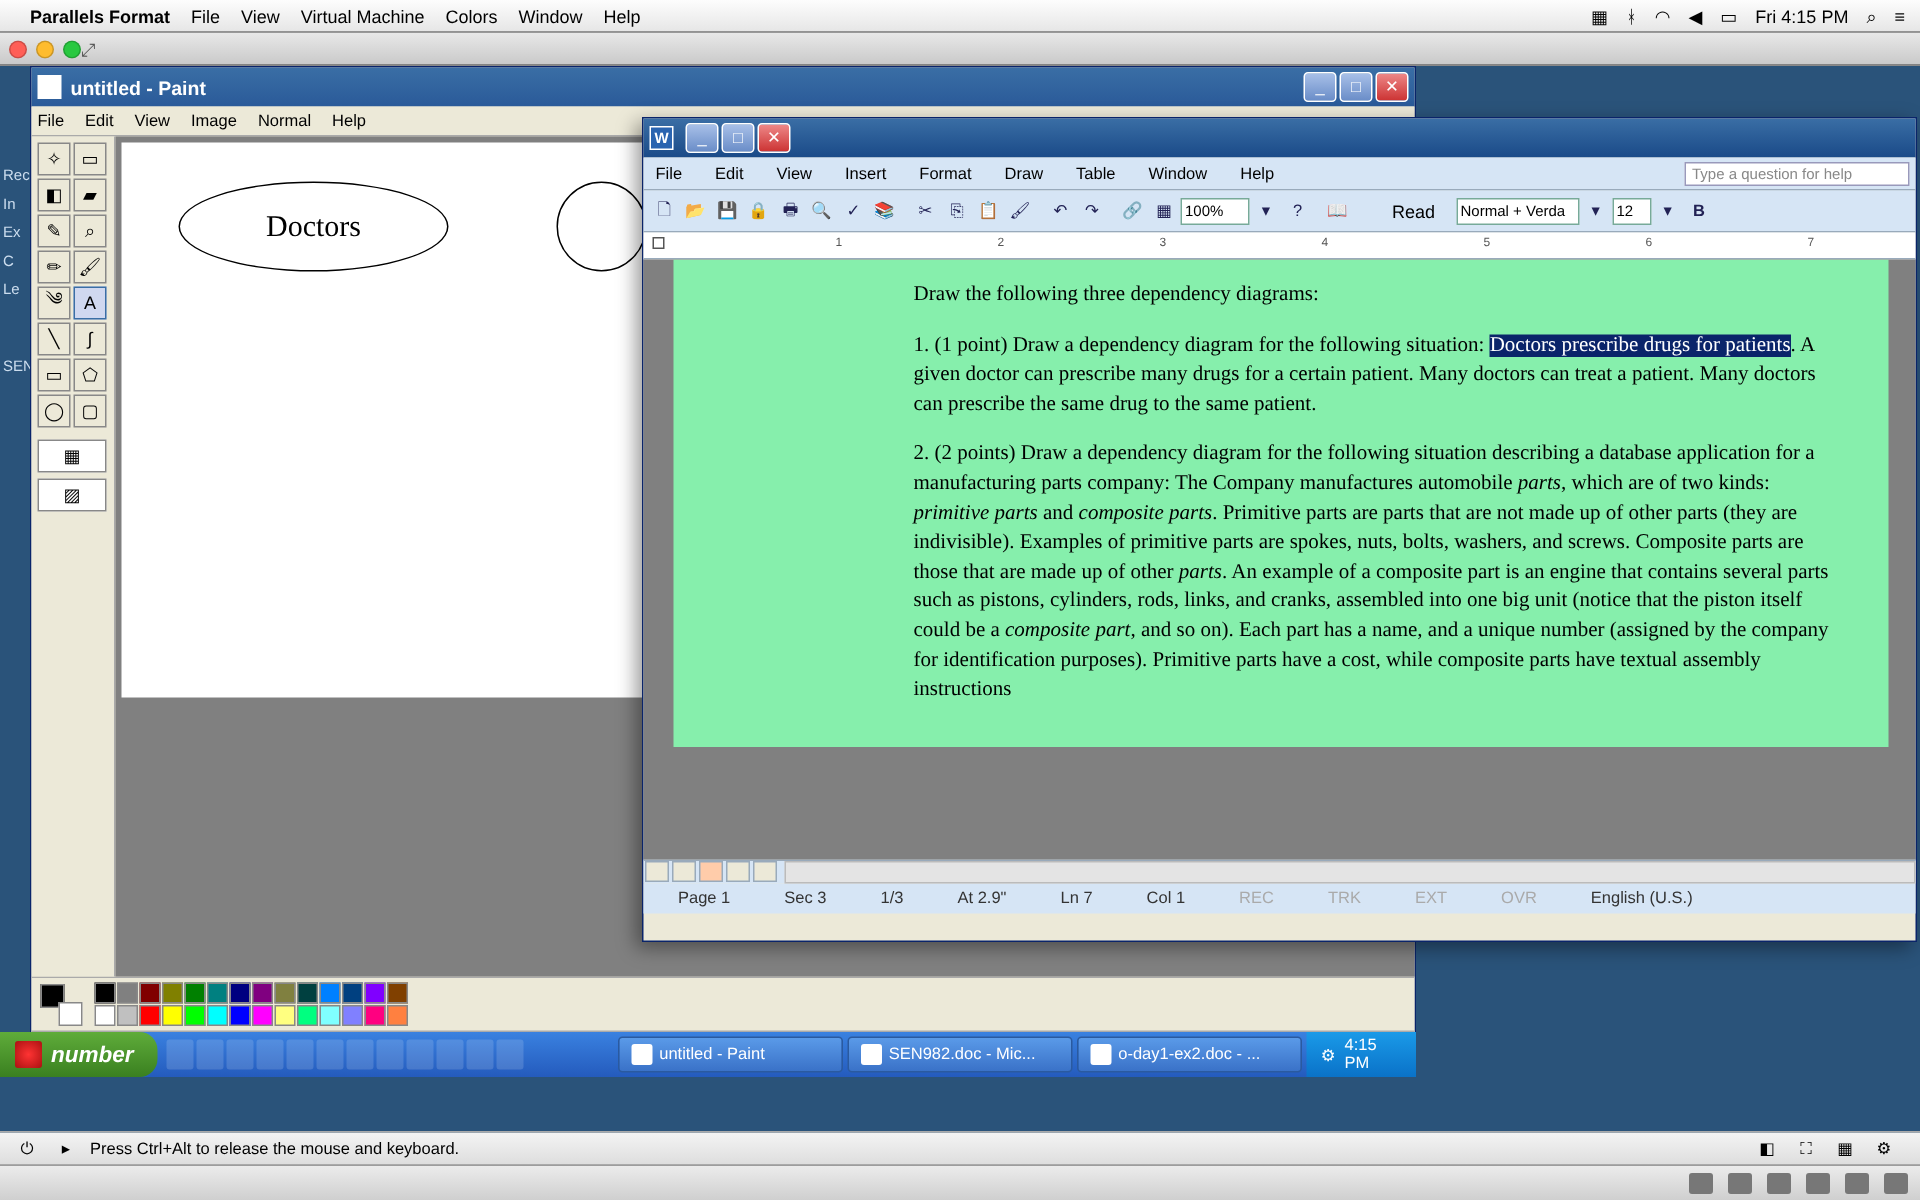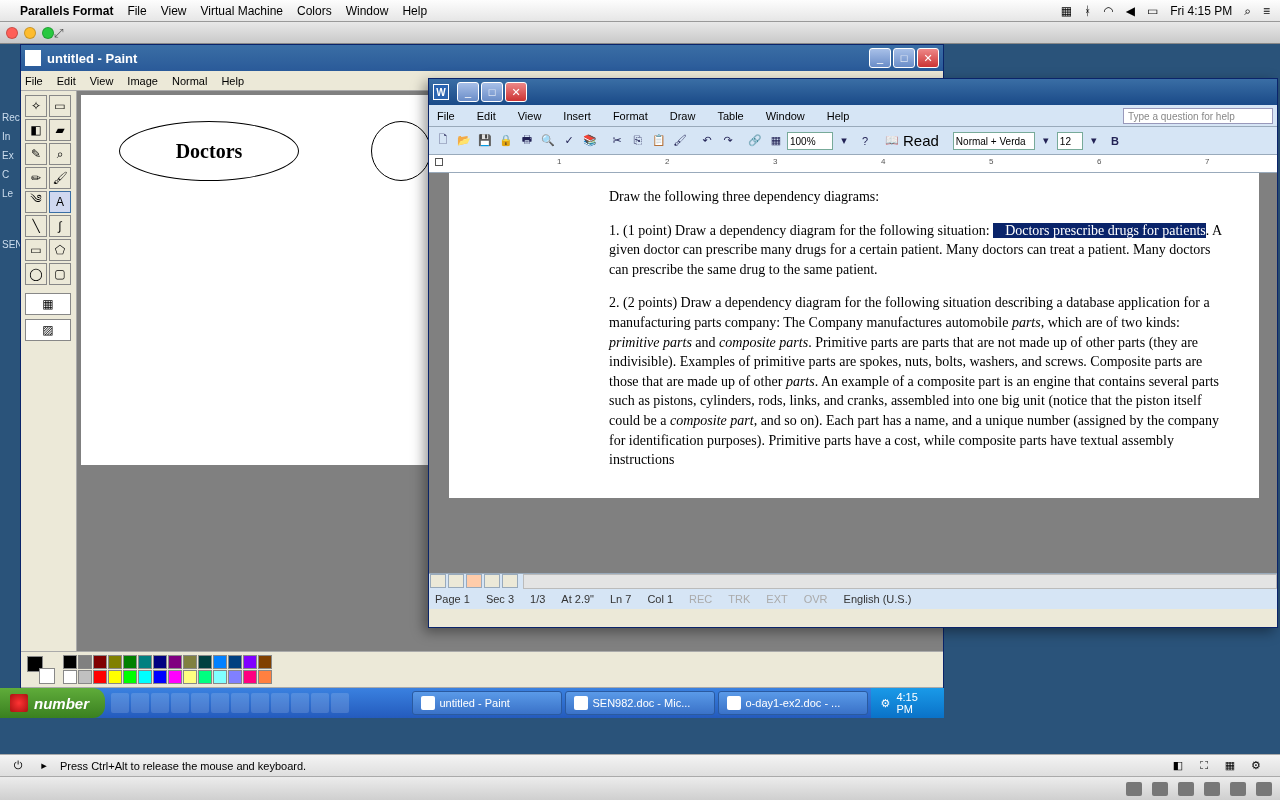--- a/index.html
+++ b/index.html
@@ -27,21 +27,21 @@
 .win-btn { width:22px; height:20px; background:linear-gradient(#a8c0e8,#6a8dc8); border:1px solid #fff; margin-left:2px; text-align:center; line-height:18px; font-family:Arial; font-size:11px; color:#fff; border-radius:3px; }
 .win-btn.close { background:linear-gradient(#e88,#c33); }
 .paint-menubar { height: 20px; background: #ece9d8; display: flex; padding: 0 4px; border-bottom: 1px solid #aaa; font-size:11px; }
 .paint-menubar span { margin-right: 14px; line-height:20px; }
 .paint-body { display:flex; height: 560px; }
 .paint-tools { width:56px; background:#ece9d8; border-right:1px solid #aaa; padding:4px; display:flex; flex-wrap:wrap; gap:2px; align-content:flex-start; }
 .paint-tool { width:22px; height:22px; border:1px solid #888; background:#ece9d8; display:flex; align-items:center; justify-content:center; font-size:12px; }
 .paint-tool.selected { background:#d0d8f0; border:1px solid #3a6ea5; }
 .paint-canvas-area { flex:1; background:#808080; position:relative; padding:4px; }
 .paint-canvas { background:#fff; width:100%; height:370px; position:relative; }
-.ellipse { position:absolute; border:1px solid #000; border-radius:50%; display:flex; align-items:center; justify-content:center; font-family:Verdana;font-weight:bold; }
+.ellipse { position:absolute; border:1px solid #000; border-radius:50%; display:flex; align-items:center; justify-content:center; font-family:Verdana; }
 .paint-colors { height:36px; background:#ece9d8; padding:4px 6px; display:flex; align-items:center; gap:0; border-top:1px solid #aaa; }
 .color-fg { width:28px; height:28px; position:relative; margin-right:8px; }
 .color-fg .a { position:absolute; width:16px; height:16px; background:#000; top:0;left:0; border:1px solid #888;}
 .color-fg .b { position:absolute; width:16px; height:16px; background:#fff; bottom:0;right:0;border:1px solid #888;}
 .color-row { display:flex; flex-direction:column; gap:1px; }
 .color-cells { display:flex; gap:1px; }
 .color-cell { width:14px; height:14px; border:1px solid #888; }
 .paint-status { height:22px; background:#ece9d8; border-top:1px solid #aaa; padding:0 6px; line-height:22px; font-size:11px; }
 
 
@@ -54,29 +54,29 @@
 .word-menubar .qbox { margin-left:auto; width:150px; height:16px; border:1px solid #99b; background:#fff; font-size:10px; color:#888; padding:0 4px; line-height:15px;}
 .word-toolbar { height:28px; background:#d6e5f5; display:flex; align-items:center; padding:0 4px; gap:1px; border-bottom:1px solid #9ab; font-size:11px;}
 .tb-btn { width:20px; height:20px; border:1px solid transparent; display:flex; align-items:center; justify-content:center; font-size:11px; color:#225; }
 .tb-sep { width:5px; }
 .tb-zoom { width:46px; height:18px; border:1px solid #7a9; background:#fff; font-size:10px; padding:0 2px; line-height:17px; }
 .tb-style { width:82px; height:18px; border:1px solid #7a9; background:#fff; font-size:10px; padding:0 2px; line-height:17px; overflow:hidden; white-space:nowrap;}
 .tb-fsize { width:26px; height:18px; border:1px solid #7a9; background:#fff; font-size:10px; padding:0 2px; line-height:17px; }
 .word-ruler { height:18px; background:#fff; border-bottom:1px solid #9ab; position:relative; font-size:8px; color:#555; overflow:hidden;}
 .ruler-mark { position:absolute; top:2px; }
 .word-doc-area { height:400px; overflow:hidden; background:#808080; position:relative; }
-.word-page { position:absolute; left:20px; top:0; width:810px; background:#ffffff; padding:14px 26px 14px 160px; font-family:Verdana; font-size:14px; line-height:1.4; color:#000; }
+.word-page { position:absolute; left:20px; top:0; width:810px; background:#86efac; padding:14px 26px 14px 160px; font-family:Verdana; font-size:14px; line-height:1.4; color:#000; }
 .word-page p { margin-bottom:14px; }
-.hl { background:#0a246a; color:#fff;padding-left:12px; }
+.hl { background:#0a246a; color:#fff; }
 .italic { font-style:italic; }
 .word-viewbar { height:16px; background:#d6e5f5; border-top:1px solid #9ab; display:flex; }
 .vb-btn { width:16px; height:14px; border:1px solid #9ab; margin:0 1px; background:#ece9d8; }
 .vb-btn.active { background:#fca; }
 .word-hscroll { flex:1; background:#e4e4e4; border:1px solid #bbb; margin-left:4px;}
-.word-status { height:20px; background:#d6e5f5; display:flex; padding:0 6px; font-size:11px; gap:16px; align-items:center; color:#333;}
+.word-status { height:20px; background:#d6e5f5; display:flex; padding:0 23px; font-size:11px; gap:36px; align-items:center; color:#333;}
 .word-status .dim { color:#aaa; }
 
 
 .xp-taskbar { position:absolute; bottom:48px; left:0; width:944px; height:30px; background:linear-gradient(#3a81e0,#245bbd); display:flex; align-items:center; }
 .start-btn { height:30px; background:linear-gradient(#5fac3a,#3a8020); color:#fff; font-weight:bold; font-style:italic; padding:0 16px 0 10px; display:flex; align-items:center; border-radius:0 12px 12px 0; font-size:15px; }
 .start-btn::before { content:""; width:18px; height:18px; background:radial-gradient(#f33,#a11); border-radius:2px; margin-right:6px; }
 .ql { display:flex; gap:2px; margin:0 6px; }
 .ql-btn { width:18px; height:20px; background:rgba(255,255,255,0.15); border-radius:2px; }
 .task-item { height:24px; background:linear-gradient(#5a9ae8,#3a72c8); border:1px solid #2a5aa0; color:#fff; font-size:11px; padding:0 8px; margin-right:3px; display:flex; align-items:center; border-radius:3px; min-width:150px; }
 .task-item .ico { width:14px;height:14px;background:#fff;margin-right:5px;border-radius:2px;}
@@ -261,21 +261,21 @@
       <div class="tb-btn">↶</div>
       <div class="tb-btn">↷</div>
       <div class="tb-sep"></div>
       <div class="tb-btn">🔗</div>
       <div class="tb-btn">▦</div>
       <div class="tb-zoom">100%</div>
       <div class="tb-btn">▾</div>
       <div class="tb-btn">?</div>
       <div class="tb-sep"></div>
       <div class="tb-btn">📖</div>
-      <span style="font-size:15px;">Read</span>
+      <span style="font-size:12px;margin-left:25px;">Read</span>
       <div class="tb-sep" style="width:12px;"></div>
       <div class="tb-style">Normal + Verda</div>
       <div class="tb-btn">▾</div>
       <div class="tb-fsize">12</div>
       <div class="tb-btn">▾</div>
       <div class="tb-btn" style="font-weight:bold;">B</div>
     </div>
     <div class="word-ruler">
       <span style="position:absolute;left:6px;top:3px;border:1px solid #555;width:8px;height:8px;"></span>
     <span class="ruler-mark" style="left: 128px;">1</span>

